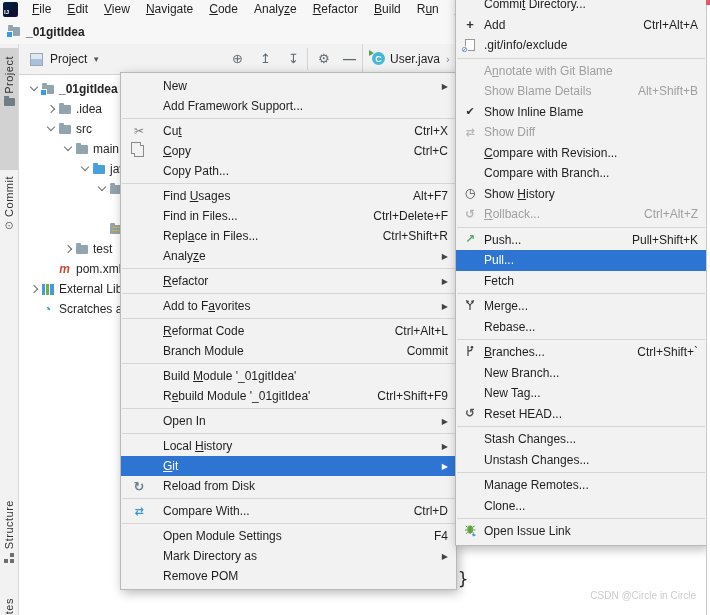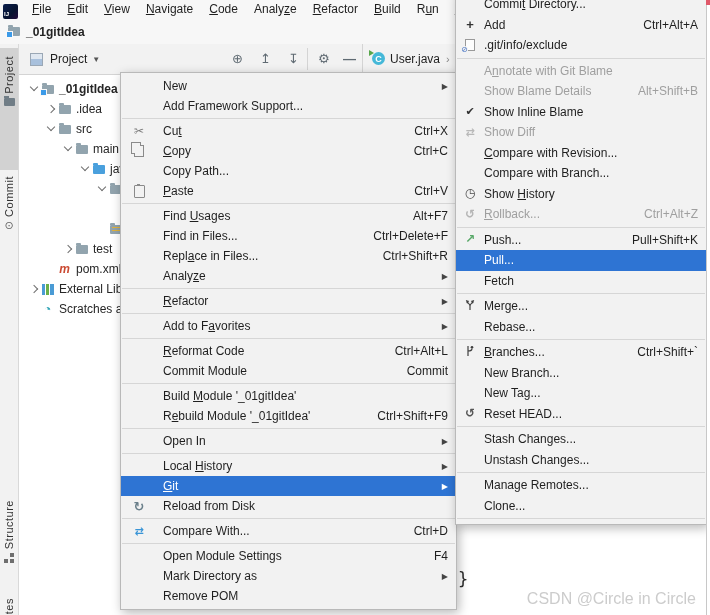--- a/index.html
+++ b/index.html
@@ -1,21 +1,21 @@
 <!DOCTYPE html>
 <html><head>
 <meta charset="utf-8">
 <style>
   html,body{margin:0;padding:0;}
   body{width:710px;height:615px;overflow:hidden;position:relative;background:#fff;
        font-family:"Liberation Sans","DejaVu Sans",sans-serif;font-size:12px;color:#1f1f1f;
        -webkit-font-smoothing:antialiased;}
   .abs{position:absolute;}
   
-  #menubar{left:0;top:0;width:710px;height:19px;background:#f7f7f7;display:flex;align-items:flex-end;z-index:5;}
+  #menubar{left:0;top:0;width:710px;height:19px;background:#f7f7f7;display:flex;align-items:center;z-index:5;}
   #logo{width:15px;height:15px;margin:0 6px 0 3px;border-radius:2px;
         background:linear-gradient(135deg,#0a1f4d,#071330 60%,#240a3c);display:flex;align-items:flex-end;justify-content:flex-start;}
   #logo span{color:#fff;font-size:6px;font-weight:bold;line-height:7px;padding:0 0 1px 1px;}
   .mb-item{padding:0 8px;height:19px;line-height:19px;white-space:nowrap;}
   .u{text-decoration:underline;text-underline-offset:1px;}
   
   #toolbar{left:0;top:19px;width:710px;height:25px;background:#f7f7f7;display:flex;align-items:center;z-index:5;}
   #proj-title{font-weight:bold;color:#222;margin-left:6px;}
   
   #stripe{left:0;top:44px;width:18px;height:571px;background:#f2f2f2;border-right:1px solid #d9d9d9;z-index:6;}
@@ -54,21 +54,21 @@
   .fold::before{content:'';position:absolute;top:-2px;left:0;width:5px;height:2px;background:inherit;border-radius:1px 1px 0 0;}
   .fold.src{background:#4aa0dd;}
   .fold.module::after{content:'';position:absolute;left:-2px;bottom:-2px;width:5px;height:5px;background:#3b9ae8;border:1px solid #f9f9f9;}
   .fold.res::after{content:'';position:absolute;left:2px;top:2px;right:2px;bottom:1px;background:repeating-linear-gradient(#e0b23c 0 1px,transparent 1px 3px);}
   .mvn{color:#cb4a32;font-weight:bold;font-size:12px;font-style:italic;}
   .lib{width:12px;height:11px;background:linear-gradient(90deg,#4a9bd5 0 3px,#fff 3px 4px,#6bb048 4px 7px,#fff 7px 8px,#4a9bd5 8px 11px);}
   .scr{color:#2ea3b5;font-size:12px;line-height:12px;}
   
   #editor{left:455px;top:44px;width:255px;height:571px;background:#fff;z-index:0;}
   #code{position:absolute;left:3px;top:525px;font-family:"DejaVu Sans Mono",monospace;font-size:17px;color:#2a2a2a;}
-  #watermark{position:absolute;right:14px;top:546px;color:#ccc;font-size:16px;}
+  #watermark{position:absolute;right:14px;top:546px;color:#ccc;font-size:10px;}
   #right-strip{left:706px;top:0;width:4px;height:615px;background:#fff;border-left:1px solid #c8c8c8;z-index:60;}
   #err-mark{left:706px;top:0;width:4px;height:5px;background:#e0596a;z-index:61;}
   
   .menu{position:absolute;background:#f2f2f2;border:1px solid #b9b9b9;box-shadow:2px 3px 10px rgba(0,0,0,.28);padding:3px 0;z-index:50;}
   .menu-item{display:flex;align-items:center;padding-right:8px;position:relative;}
   #context-menu .menu-item{height:20px;}
   #git-menu .menu-item{height:20.5px;}
   .micon-cell{flex:0 0 0;display:flex;align-items:center;justify-content:center;}
   #context-menu .micon-cell{flex:0 0 24px;margin:0 12px 0 6px;}
   #git-menu .micon-cell{flex:0 0 16px;margin:0 6px 0 6px;}
@@ -275,27 +275,20 @@
       <span class="micon-cell">
         <span class="gicon ic-copy"></span>
       </span>
       <span class="mlabel"><span class="u">C</span>opy</span>
       <span class="mshortcut">Ctrl+C</span>
     </div>
     <div class="menu-item">
       <span class="micon-cell"></span>
       <span class="mlabel">Copy Path...</span>
     </div>
-    <div class="menu-item">
-      <span class="micon-cell">
-        <span class="gicon ic-paste"></span>
-      </span>
-      <span class="mlabel"><span class="u">P</span>aste</span>
-      <span class="mshortcut">Ctrl+V</span>
-    </div>
     <div class="menu-sep"></div>
     <div class="menu-item">
       <span class="micon-cell"></span>
       <span class="mlabel">Find <span class="u">U</span>sages</span>
       <span class="mshortcut">Alt+F7</span>
     </div>
     <div class="menu-item">
       <span class="micon-cell"></span>
       <span class="mlabel">Find in Files...</span>
       <span class="mshortcut">Ctrl+Delete+F</span>
@@ -323,21 +316,21 @@
       <span class="marrow">▶</span>
     </div>
     <div class="menu-sep"></div>
     <div class="menu-item">
       <span class="micon-cell"></span>
       <span class="mlabel"><span class="u">R</span>eformat Code</span>
       <span class="mshortcut">Ctrl+Alt+L</span>
     </div>
     <div class="menu-item">
       <span class="micon-cell"></span>
-      <span class="mlabel">Commit Module</span>
+      <span class="mlabel">Branch Module</span>
       <span class="mshortcut">Commit</span>
     </div>
     <div class="menu-sep"></div>
     <div class="menu-item">
       <span class="micon-cell"></span>
       <span class="mlabel">Build <span class="u">M</span>odule '_01gitIdea'</span>
     </div>
     <div class="menu-item">
       <span class="micon-cell"></span>
       <span class="mlabel">R<span class="u">e</span>build Module '_01gitIdea'</span>
@@ -520,16 +513,27 @@
     <div class="menu-sep"></div>
     <div class="menu-item">
       <span class="micon-cell"></span>
       <span class="mlabel">Manage Remotes...</span>
     </div>
     <div class="menu-item">
       <span class="micon-cell"></span>
       <span class="mlabel">Clone...</span>
     </div>
     <div class="menu-sep"></div>
+    <div class="menu-item">
+      <span class="micon-cell">
+        <span class="gicon ic-bug"><svg width="13" height="13" viewBox="0 0 13 13">
+            <ellipse cx="6.2" cy="5.6" rx="3" ry="4" fill="#67ad45"></ellipse>
+            <path d="M3.4 3 L1.8 2 M9 3 L10.6 2 M3 6 H1 M9.4 6 H11.4 M3.6 8.4 L2.2 9.6 M8.8 8.4 L10.2 9.6" stroke="#4c7f33" stroke-width="0.9"></path>
+            <path d="M6.2 1.6 V9.6" stroke="#4c7f33" stroke-width="0.6"></path>
+            <polygon points="8,9.6 12.4,11 9,12.6" fill="#3f8cd0"></polygon>
+          </svg></span>
+      </span>
+      <span class="mlabel">Open Issue Link</span>
+    </div>
   </div>
 
 <div class="abs" id="right-strip"></div>
 <div class="abs" id="err-mark"></div>
 
 </body></html>

